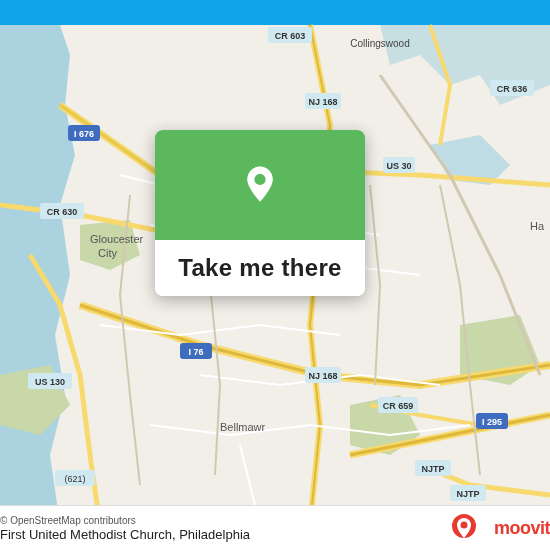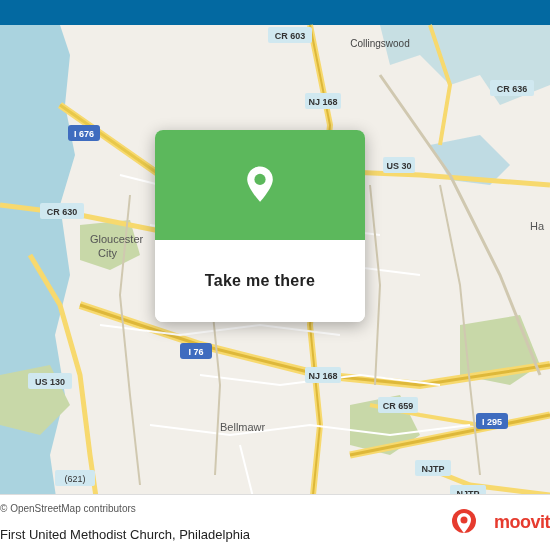--- a/index.html
+++ b/index.html
@@ -2,21 +2,21 @@
 <html><head>
   <meta charset="utf-8">
   <style>
     * { margin: 0; padding: 0; box-sizing: border-box; }
     body { width: 550px; height: 550px; overflow: hidden; font-family: Arial, sans-serif; position: relative; }
 
     #map-container {
       width: 550px;
       height: 550px;
       position: relative;
-      background: #0369a1;
+      background: #0ea5e9;
       overflow: hidden;
     }
 
     
     #map-svg {
       position: absolute;
       top: 0; left: 0;
       width: 100%; height: 100%;
     }
 
@@ -45,24 +45,24 @@
       position: relative;
     }
 
     #location-pin {
       width: 40px;
       height: 40px;
     }
 
     #take-me-there-btn {
       width: 100%;
-      padding: 32px 10px;
+      padding: 14px 10px;
       background: white;
       border: none;
-      font-size: 16px;
+      font-size: 24px;
       font-weight: 600;
       color: #222;
       cursor: pointer;
       text-align: center;
       letter-spacing: 0.3px;
     }
 
     
     #bottom-bar {
       position: absolute;
@@ -84,21 +84,21 @@
 
     #osm-attribution {
       font-size: 10px;
       color: #555;
     }
 
     #location-name {
       font-size: 13px;
       color: #222;
       font-weight: 500;
-      margin-top: 13px;
+      margin-top: 1px;
     }
 
     #moovit-logo {
       display: flex;
       align-items: center;
       gap: 16px;
     }
 
     #moovit-icon {
       width: 28px;

